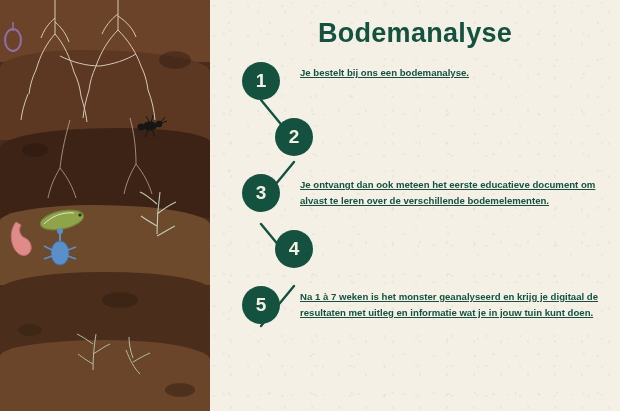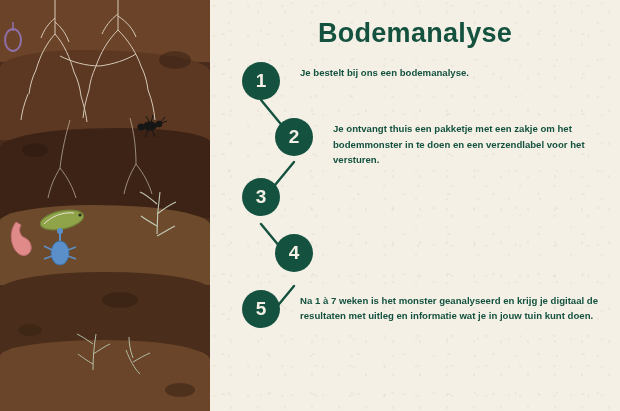--- a/index.html
+++ b/index.html
@@ -98,20 +98,21 @@
     flex: 0 0 38px;
   }
   .step-text {
     flex: 1 1 auto;
     color: #14523f;
     font-size: 9.6px;
     font-weight: bold;
     line-height: 1.62;
     padding-top: 3px;
     padding-right: 4px;
+    text-decoration: underline;
   }
   
   .connectors {
     position: absolute;
     left: 32px; top: 62px;
     width: 372px; height: 320px;
     pointer-events: none;
   }
 </style>
 </head>
@@ -210,27 +211,27 @@
         <div class="bullet-col">
           <div class="circle">1</div>
         </div>
         <div class="step-text">Je bestelt bij ons een bodemanalyse.</div>
       </div>
 
       <div class="step" style="margin-left:33px">
         <div class="bullet-col">
           <div class="circle">2</div>
         </div>
-        <div class="step-text">Je ontvangt thuis een pakketje met een zakje om het bodemmonster in te doen en een verzendlabel voor het versturen.</div>
       </div>
 
       <div class="step">
         <div class="bullet-col">
           <div class="circle">3</div>
         </div>
+        <div class="step-text">Je ontvangt dan ook meteen het eerste educatieve document om alvast te leren over de verschillende bodemelementen.</div>
       </div>
 
       <div class="step" style="margin-left:33px">
         <div class="bullet-col">
           <div class="circle">4</div>
         </div>
       </div>
 
       <div class="step">
         <div class="bullet-col">

